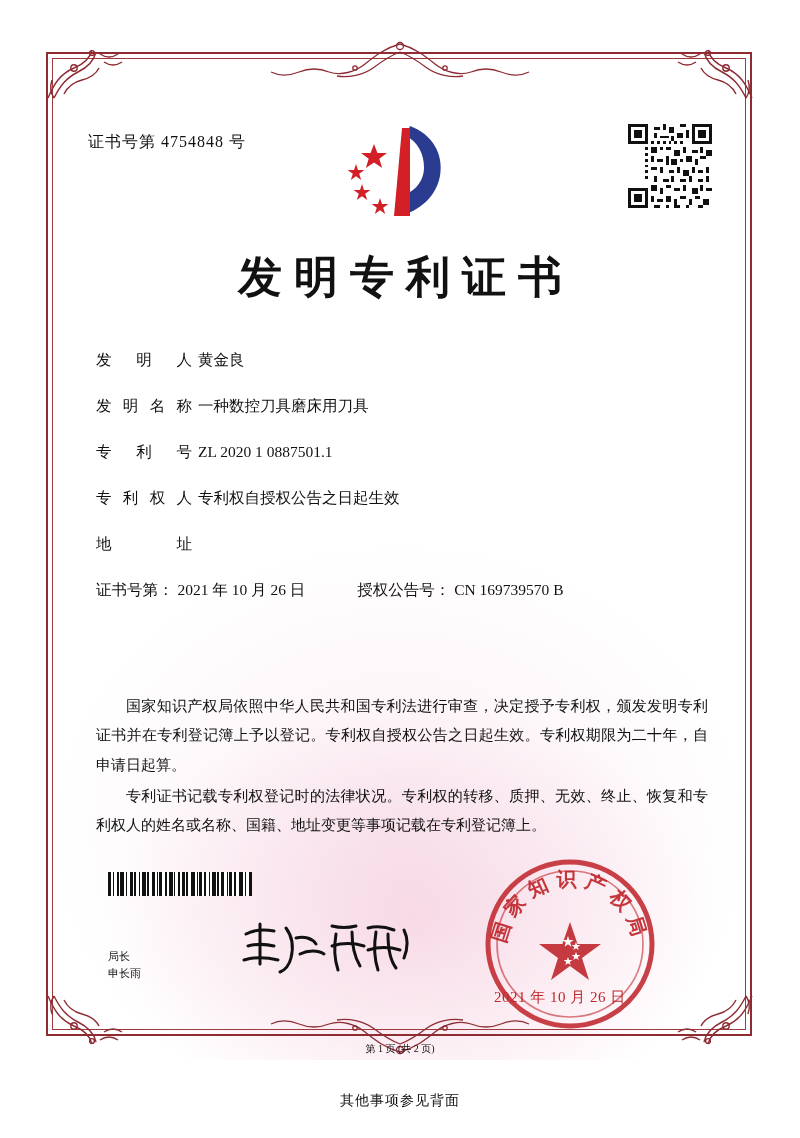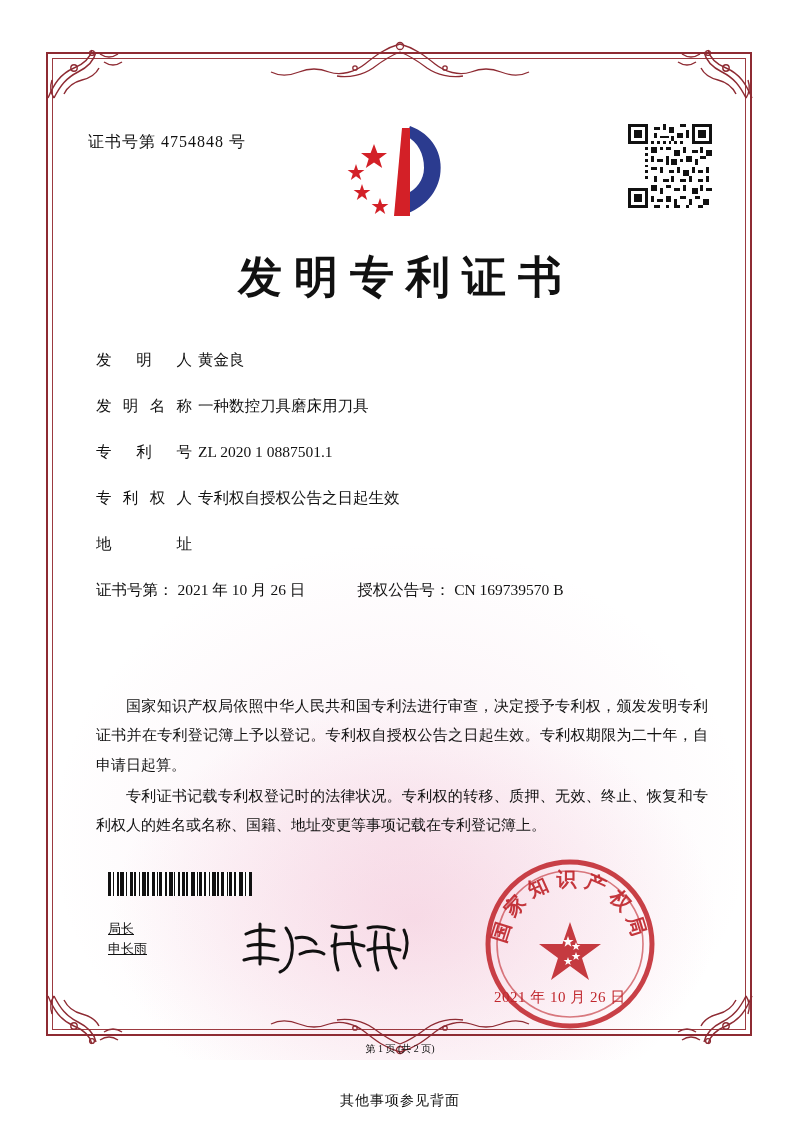--- a/index.html
+++ b/index.html
@@ -183,25 +183,24 @@
     height: 24px;
     display: flex;
     align-items: stretch;
     gap: 0;
   }
   .barcode i { display:block; background:#111; height:100%; }
 
   .signature-block {
     position: absolute;
     left: 108px;
-    top: 919px;
-    font-size: 13px;
+    top: 948px;
+    font-size: 11px;
     line-height: 1.5;
     color: #111;
-    text-decoration: underline;
   }
   .handwriting {
     position: absolute;
     left: 236px;
     top: 916px;
     width: 180px;
     height: 62px;
     color: #111;
   }
   .handwriting svg { display:block; width:100%; height:100%; }

